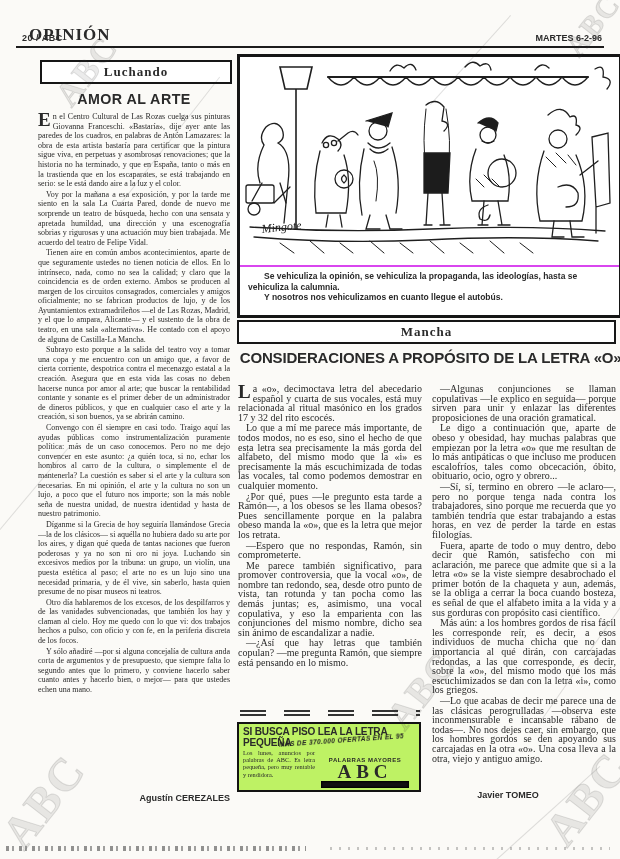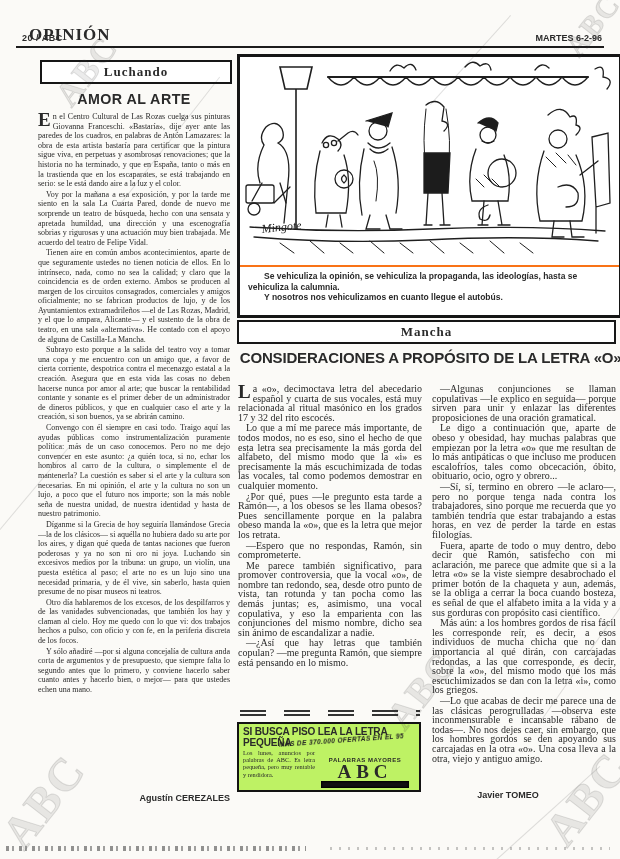--- a/index.html
+++ b/index.html
@@ -32,21 +32,21 @@
   p.dropE{text-indent:0;}
   p.dropE::first-letter{float:left;font-size:19px;line-height:15px;padding:0 2px 0 0;
        font-weight:bold;font-family:"Liberation Serif",serif;}
   .sig-left{position:absolute;left:38px;top:793px;width:192px;text-align:right;
        font-size:9px;font-weight:bold;font-family:"Liberation Sans",sans-serif;}
   
   .cartoon-box{position:absolute;left:237px;top:54px;width:379px;height:258px;
        border:3px solid #151515;background:#fff;}
   .cartoon-art{position:absolute;left:0;top:0;width:373px;height:200px;}
   .cartoon-cap{position:absolute;left:0;bottom:0;width:100%;height:50px;
-       border-top:2px solid #f97316;box-sizing:border-box;padding:4px 8px 14px 8px;
+       border-top:2px solid #d946ef;box-sizing:border-box;padding:4px 8px 14px 8px;
        font-family:"Liberation Sans",sans-serif;font-weight:bold;font-size:8.5px;
        line-height:10.5px;}
   .cartoon-cap p{margin:0;text-indent:16px;}
   
   .mirador-box{position:absolute;left:237px;top:320px;width:375px;height:20px;
        line-height:20px;font-size:13px;letter-spacing:1px;}
   .art-head{position:absolute;left:234px;top:349px;width:384px;text-align:center;
        font-family:"Liberation Sans",sans-serif;font-weight:900;font-size:15.5px;
        letter-spacing:-.2px;transform:scaleX(.97);white-space:nowrap;}
   .artcol{position:absolute;top:384px;width:184px;font-size:10px;line-height:9.6px;

